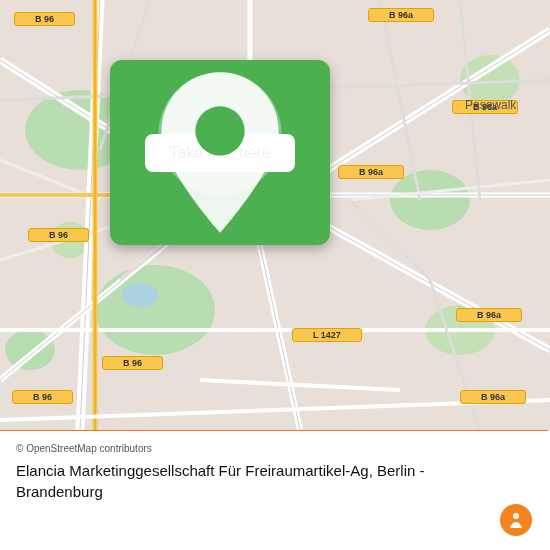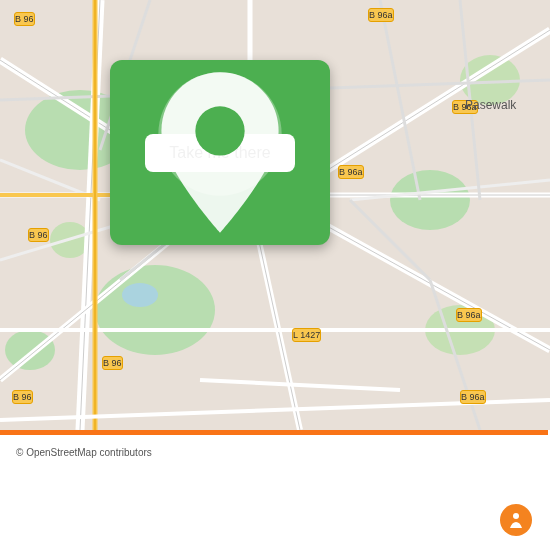--- a/index.html
+++ b/index.html
@@ -56,21 +56,21 @@
       cursor: pointer;
       white-space: nowrap;
     }
 
     
     #bottom-panel {
       width: 548px;
       height: 120px;
       background: white;
       padding: 12px 16px 8px 16px;
-      border-top: 5px solid #f97316;
+      border-top: 1px solid #f97316;
       position: relative;
     }
 
     #copyright-bar {
       font-size: 10px;
       color: #555;
       margin-bottom: 6px;
       display: flex;
       align-items: center;
       gap: 4px;
@@ -114,22 +114,22 @@
       color: #f4831f;
     }
 
     
     .road-label {
       position: absolute;
       background: #f9c74f;
       border: 1px solid #e5a000;
       border-radius: 3px;
       font-size: 9px;
-      font-weight: normal;
-      padding: 1px 0;
+      font-weight: bold;
+      padding: 1px 20px;
       color: #333;
     }
   </style>
 </head>
 <body>
 
 <div id="container">
 
   <div id="map">
 
@@ -212,20 +212,21 @@
 
       <button id="take-me-there-btn">Take me there</button>
     </div>
 
   </div>
 
   <div id="bottom-panel">
     <div id="copyright-bar">
       <span>© OpenStreetMap contributors</span>
     </div>
+    <div id="place-title">Elancia Marketinggesellschaft Für Freiraumartikel-Ag, Berlin - Brandenburg</div>
 
     <div id="moovit-logo">
       <div id="moovit-icon">
 
         <svg width="20" height="20" viewBox="0 0 20 20">
           <circle cx="10" cy="6" r="3" fill="white"></circle>
           <path d="M4 18 Q6 12 10 12 Q14 12 16 18" fill="white"></path>
         </svg>
       </div>
     </div>

